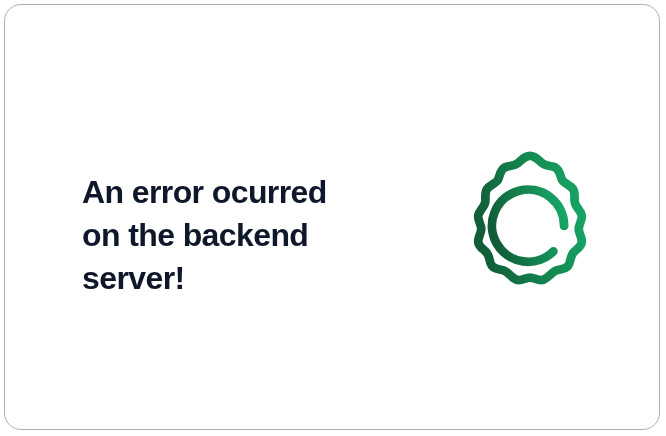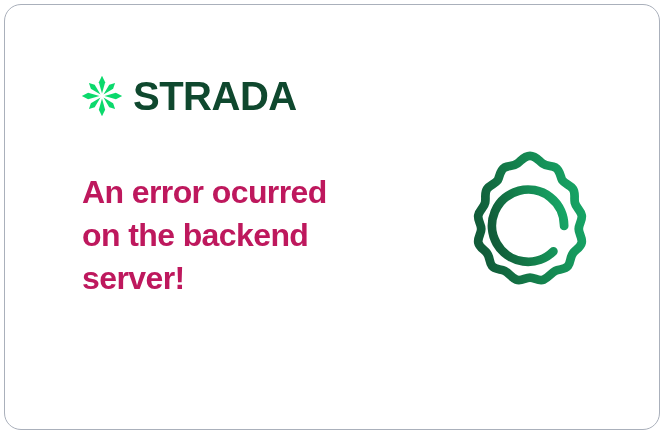--- a/index.html
+++ b/index.html
@@ -56,21 +56,21 @@
   
   .message {
     position: absolute;
     left: 77px;
     top: 166px;
     width: 300px;
     font-size: 32px;
     font-weight: bold;
     line-height: 43px;
     letter-spacing: -0.6px;
-    color: #be185d;
+    color: #0f172a;
     white-space: pre-line;
   }
 
   
   .gear-art {
     position: absolute;
     left: 447px;
     top: 142px;
     width: 156px;
     height: 156px;
@@ -79,44 +79,20 @@
     display: block;
     width: 100%;
     height: 100%;
   }
 </style>
 </head>
 <body>
 
 <div class="error-card">
 
-  <div class="brand">
-
-    <span class="brand-mark">
-      <svg viewBox="0 0 100 100" xmlns="http://www.w3.org/2000/svg" aria-hidden="true">
-        <g fill="#0bd96c">
-
-          <g>
-            <polygon points="50,2 57.5,17 50,44 42.5,17"></polygon>
-            <polygon points="50,98 57.5,83 50,56 42.5,83"></polygon>
-            <polygon points="2,50 17,42.5 44,50 17,57.5"></polygon>
-            <polygon points="98,50 83,42.5 56,50 83,57.5"></polygon>
-          </g>
-          <g transform="rotate(45 50 50)">
-            <polygon points="50,6 56.5,19 50,45 43.5,19"></polygon>
-            <polygon points="50,94 56.5,81 50,55 43.5,81"></polygon>
-            <polygon points="6,50 19,43.5 45,50 19,56.5"></polygon>
-            <polygon points="94,50 81,43.5 55,50 81,56.5"></polygon>
-          </g>
-        </g>
-      </svg>
-    </span>
-
-    <span class="brand-word">STRADA</span>
-  </div>
 
   <div class="message">An error ocurred
 on the backend
 server!</div>
 
   <div class="gear-art">
     <svg viewBox="0 0 160 160" xmlns="http://www.w3.org/2000/svg" aria-hidden="true">
       <defs>
         <linearGradient id="gearGrad" x1="0" y1="0.55" x2="1" y2="0.3">
           <stop offset="0%" stop-color="#115c39"></stop>

